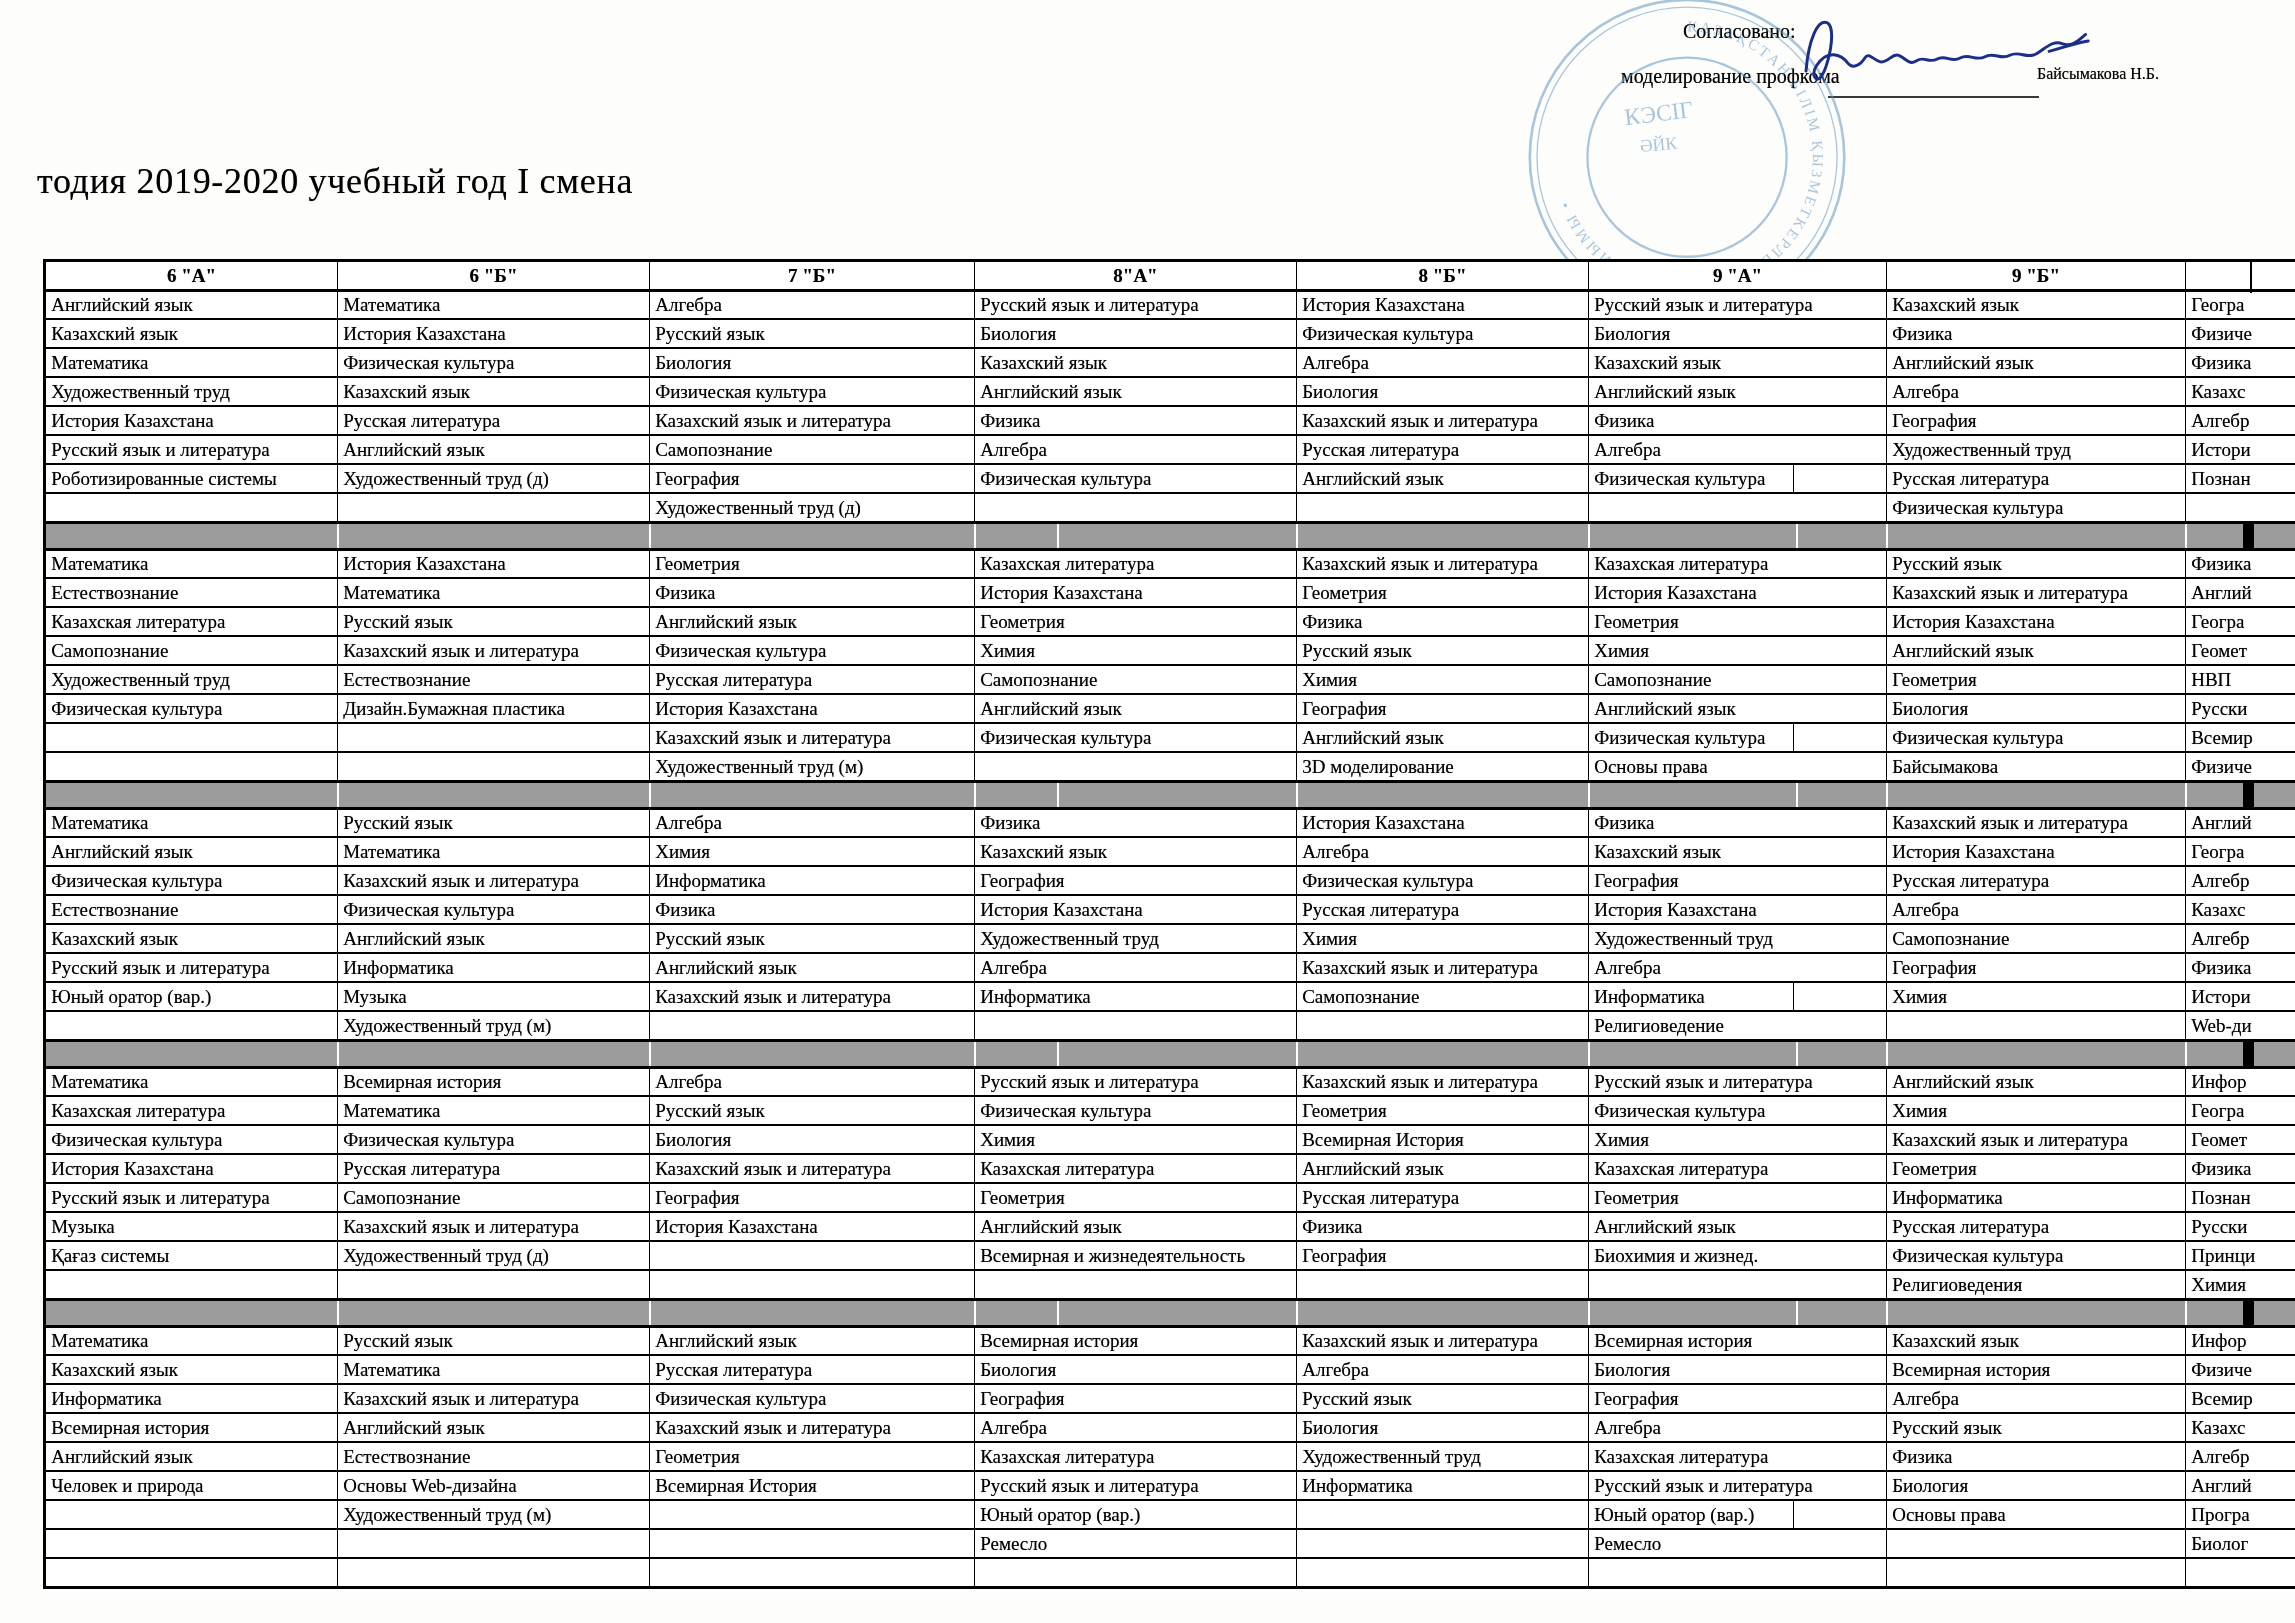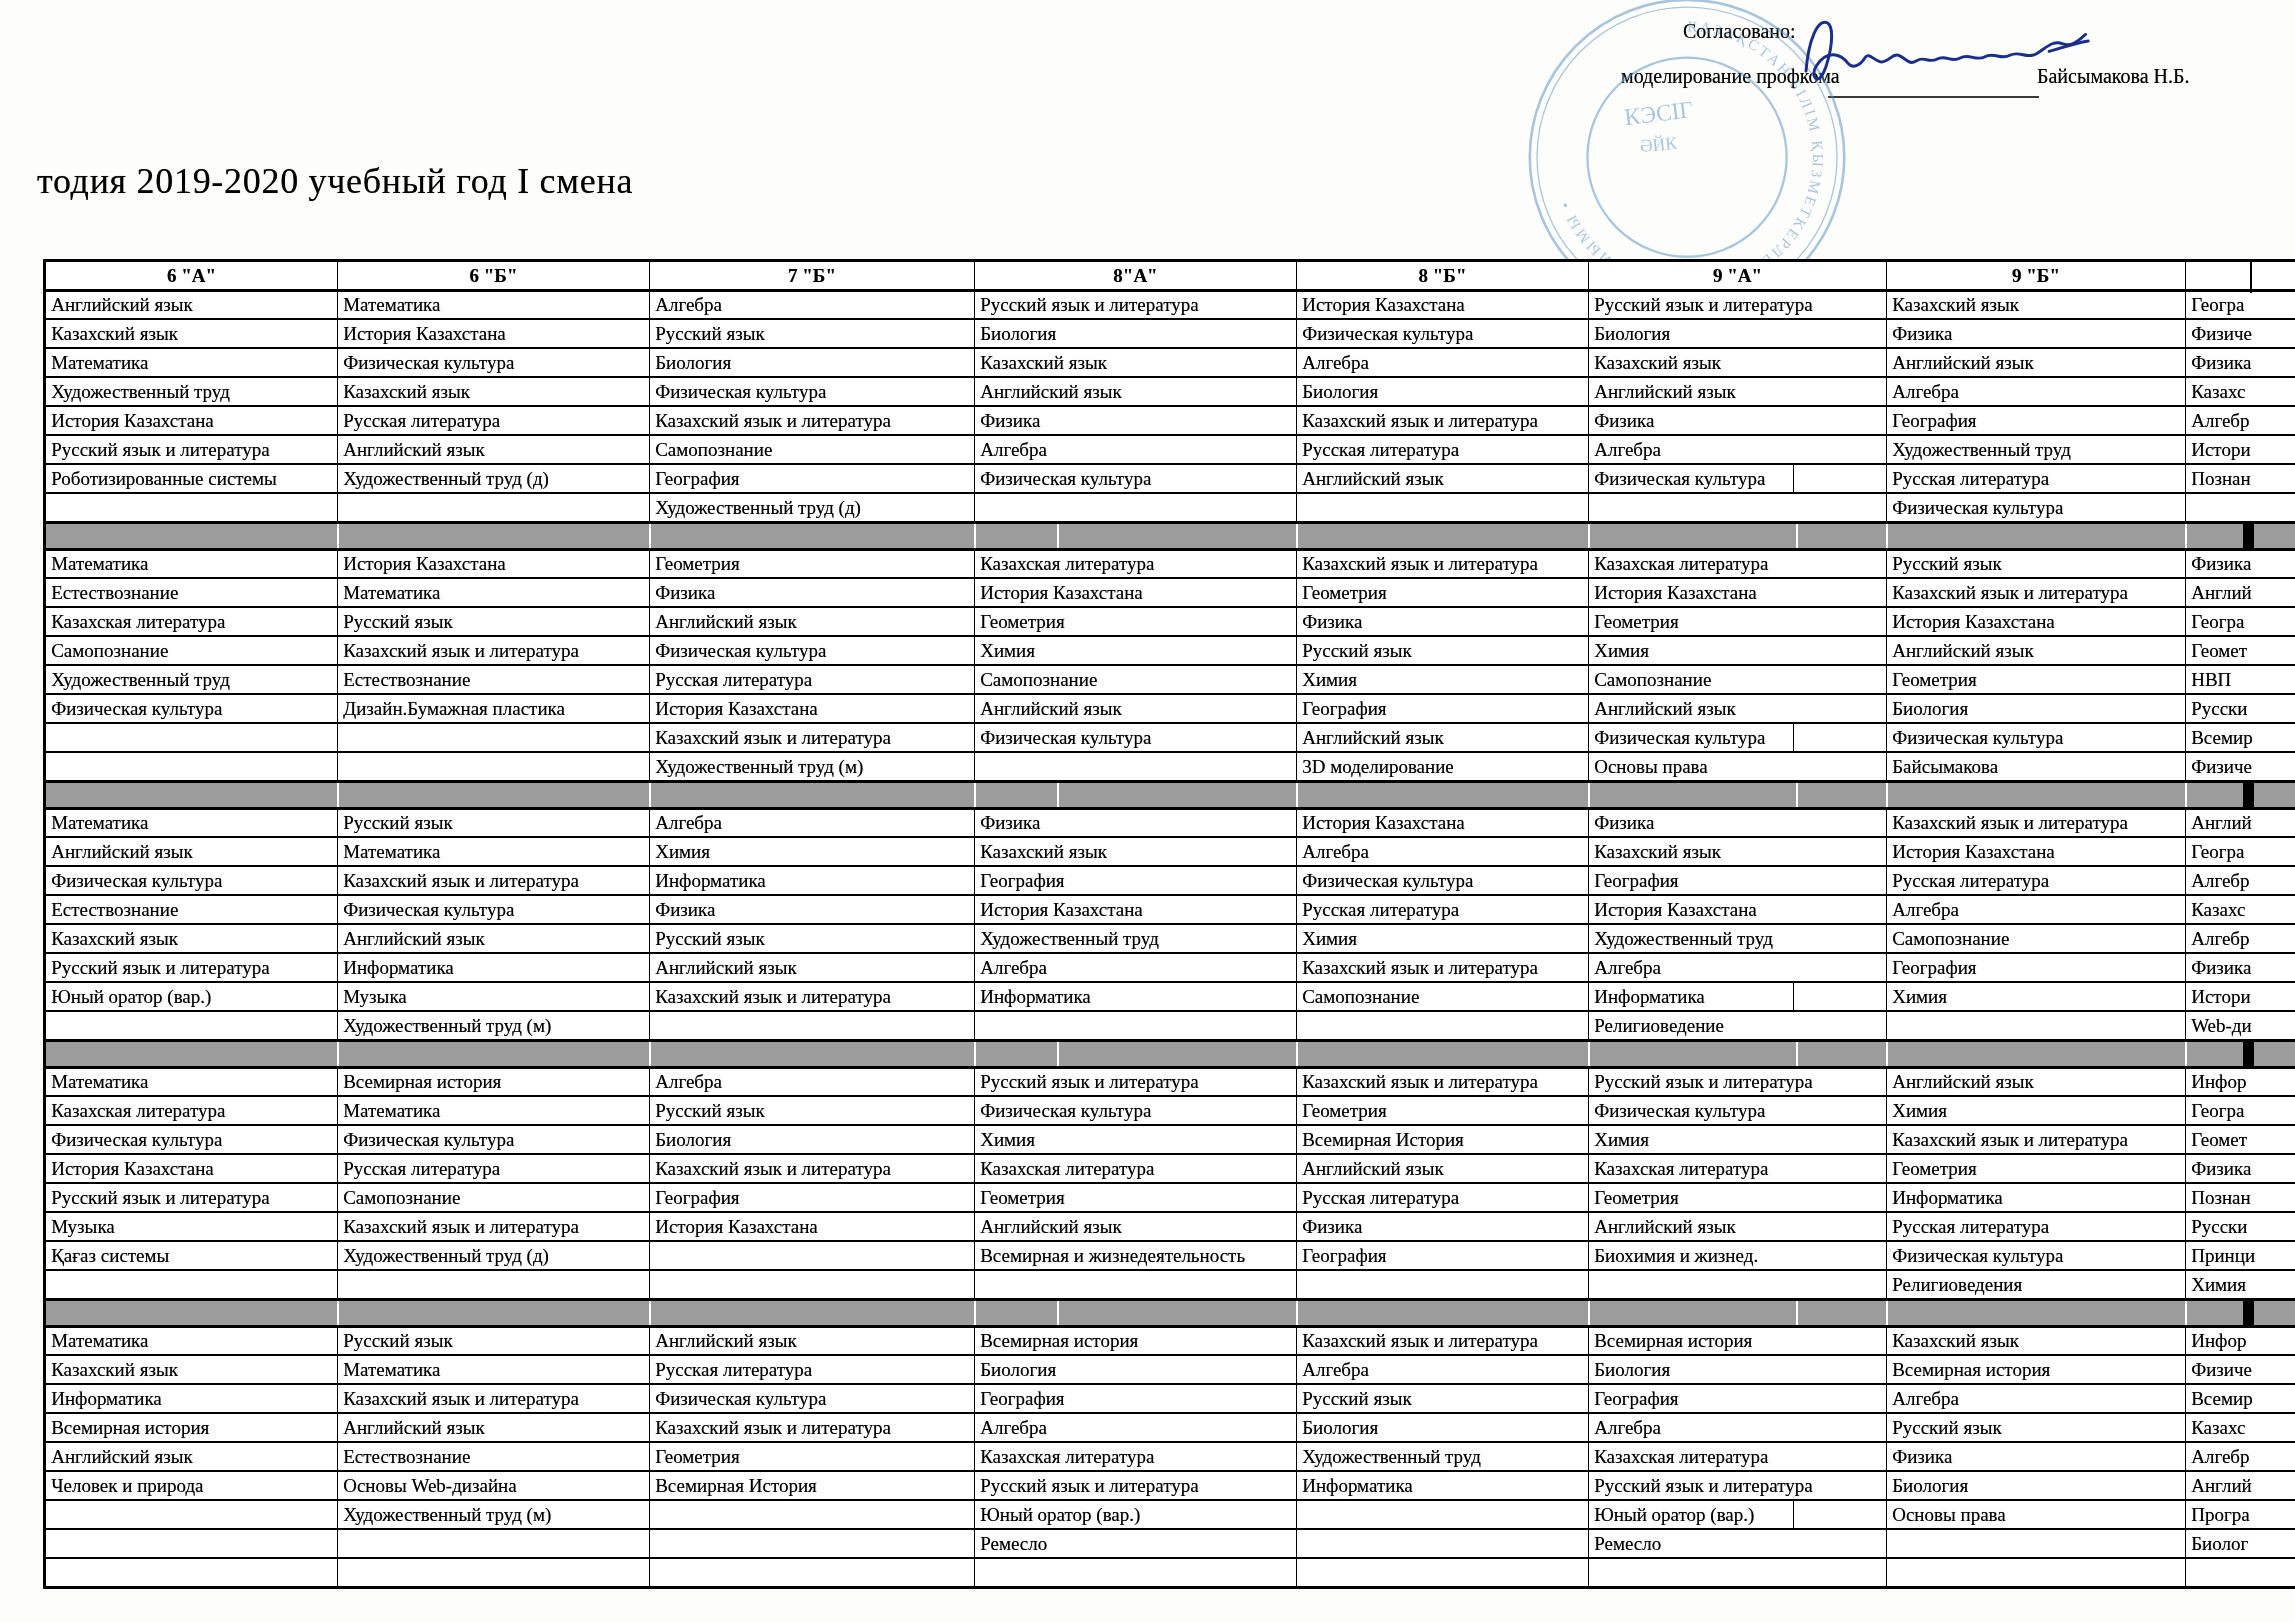--- a/index.html
+++ b/index.html
@@ -10,21 +10,21 @@
     background:#fdfdfb;
     font-family:"Liberation Serif", serif;
     color:#000;
   }
   .doc-text{position:absolute;white-space:nowrap;}
   .scan{text-shadow:0 0 0.7px rgba(0,0,0,.55);}
 
   
   #agreed-label{left:1683px;top:19.6px;font-size:20px;}
   #role-label{left:1621px;top:65px;font-size:20px;}
-  #signer-name{left:2037px;top:65px;font-size:20px;}
+  #signer-name{left:2037px;top:65px;font-size:16px;}
   #sign-underline{position:absolute;left:1828px;top:96px;width:211px;height:2px;background:#3a3a3a;}
 
   
   #page-title{left:37px;top:160px;font-size:36px;font-weight:normal;letter-spacing:0.7px;}
 
   
   #official-stamp{position:absolute;left:1499px;top:-3.9px;opacity:.52;}
   #signature-scribble{position:absolute;left:1761px;top:6.5px;}
 
   

